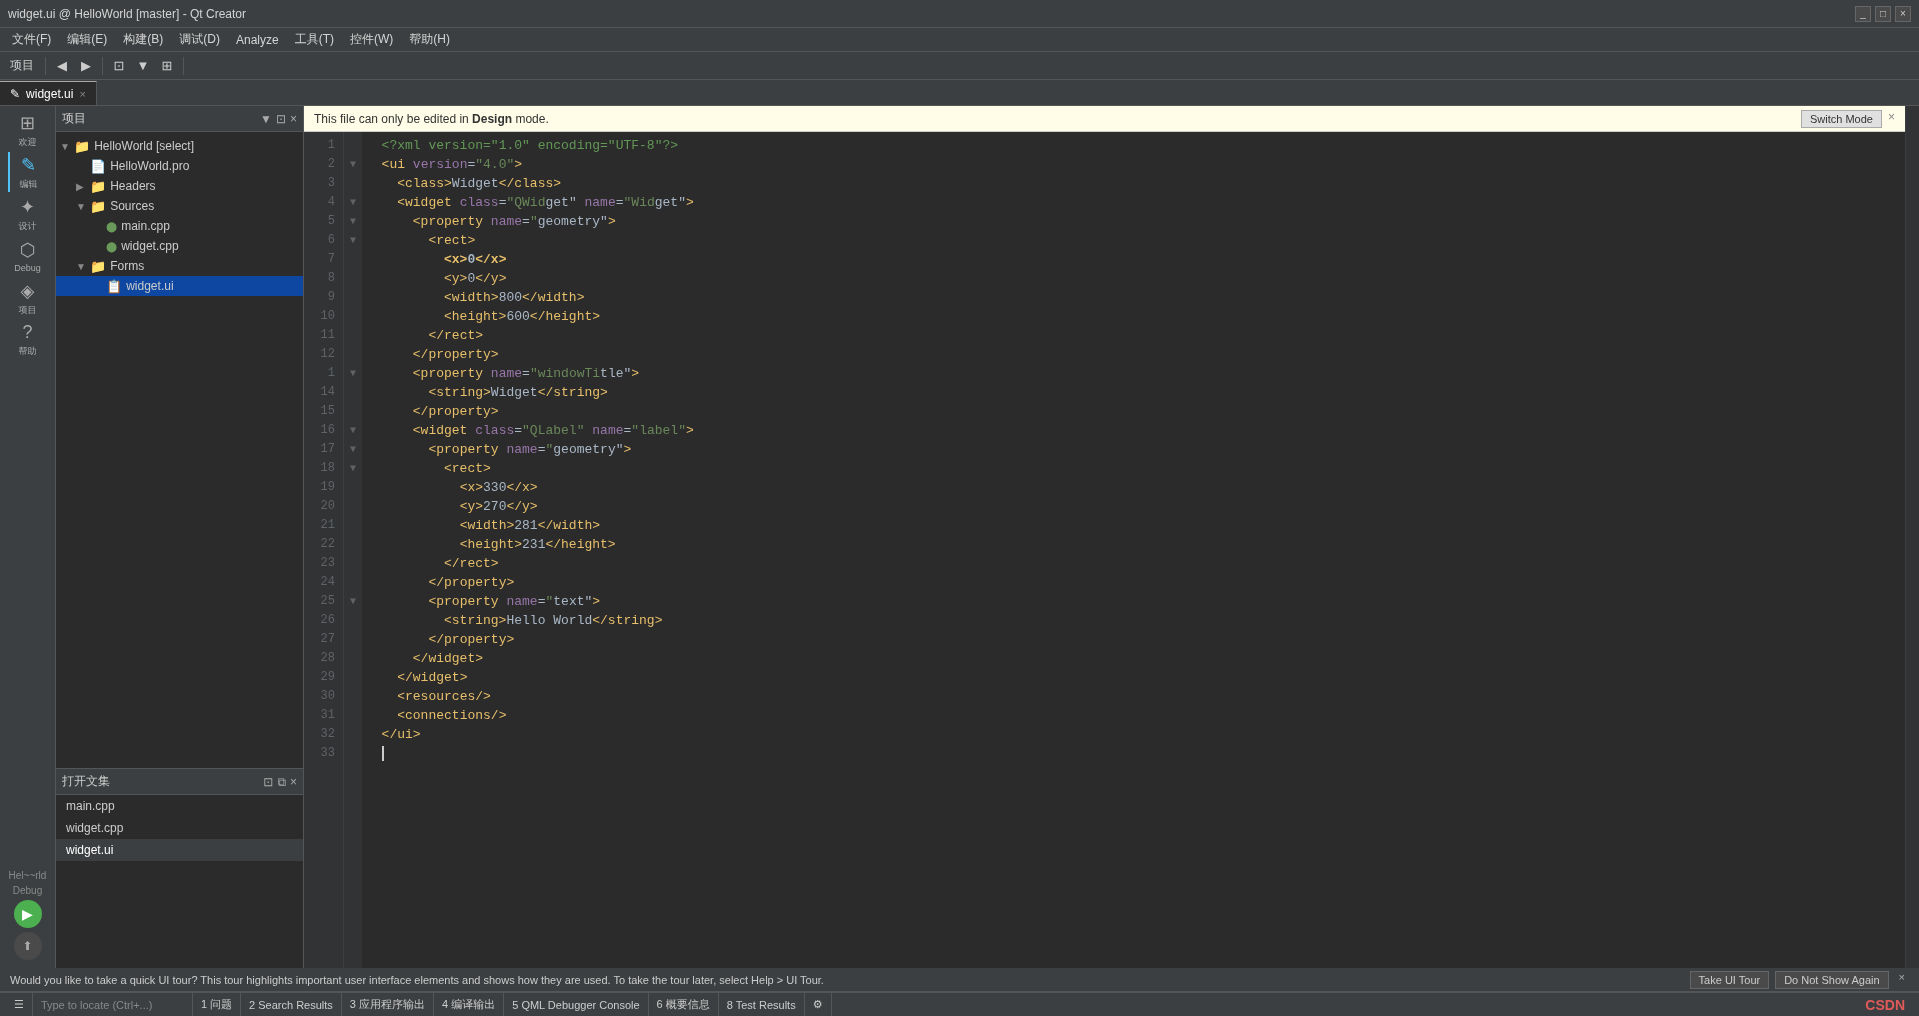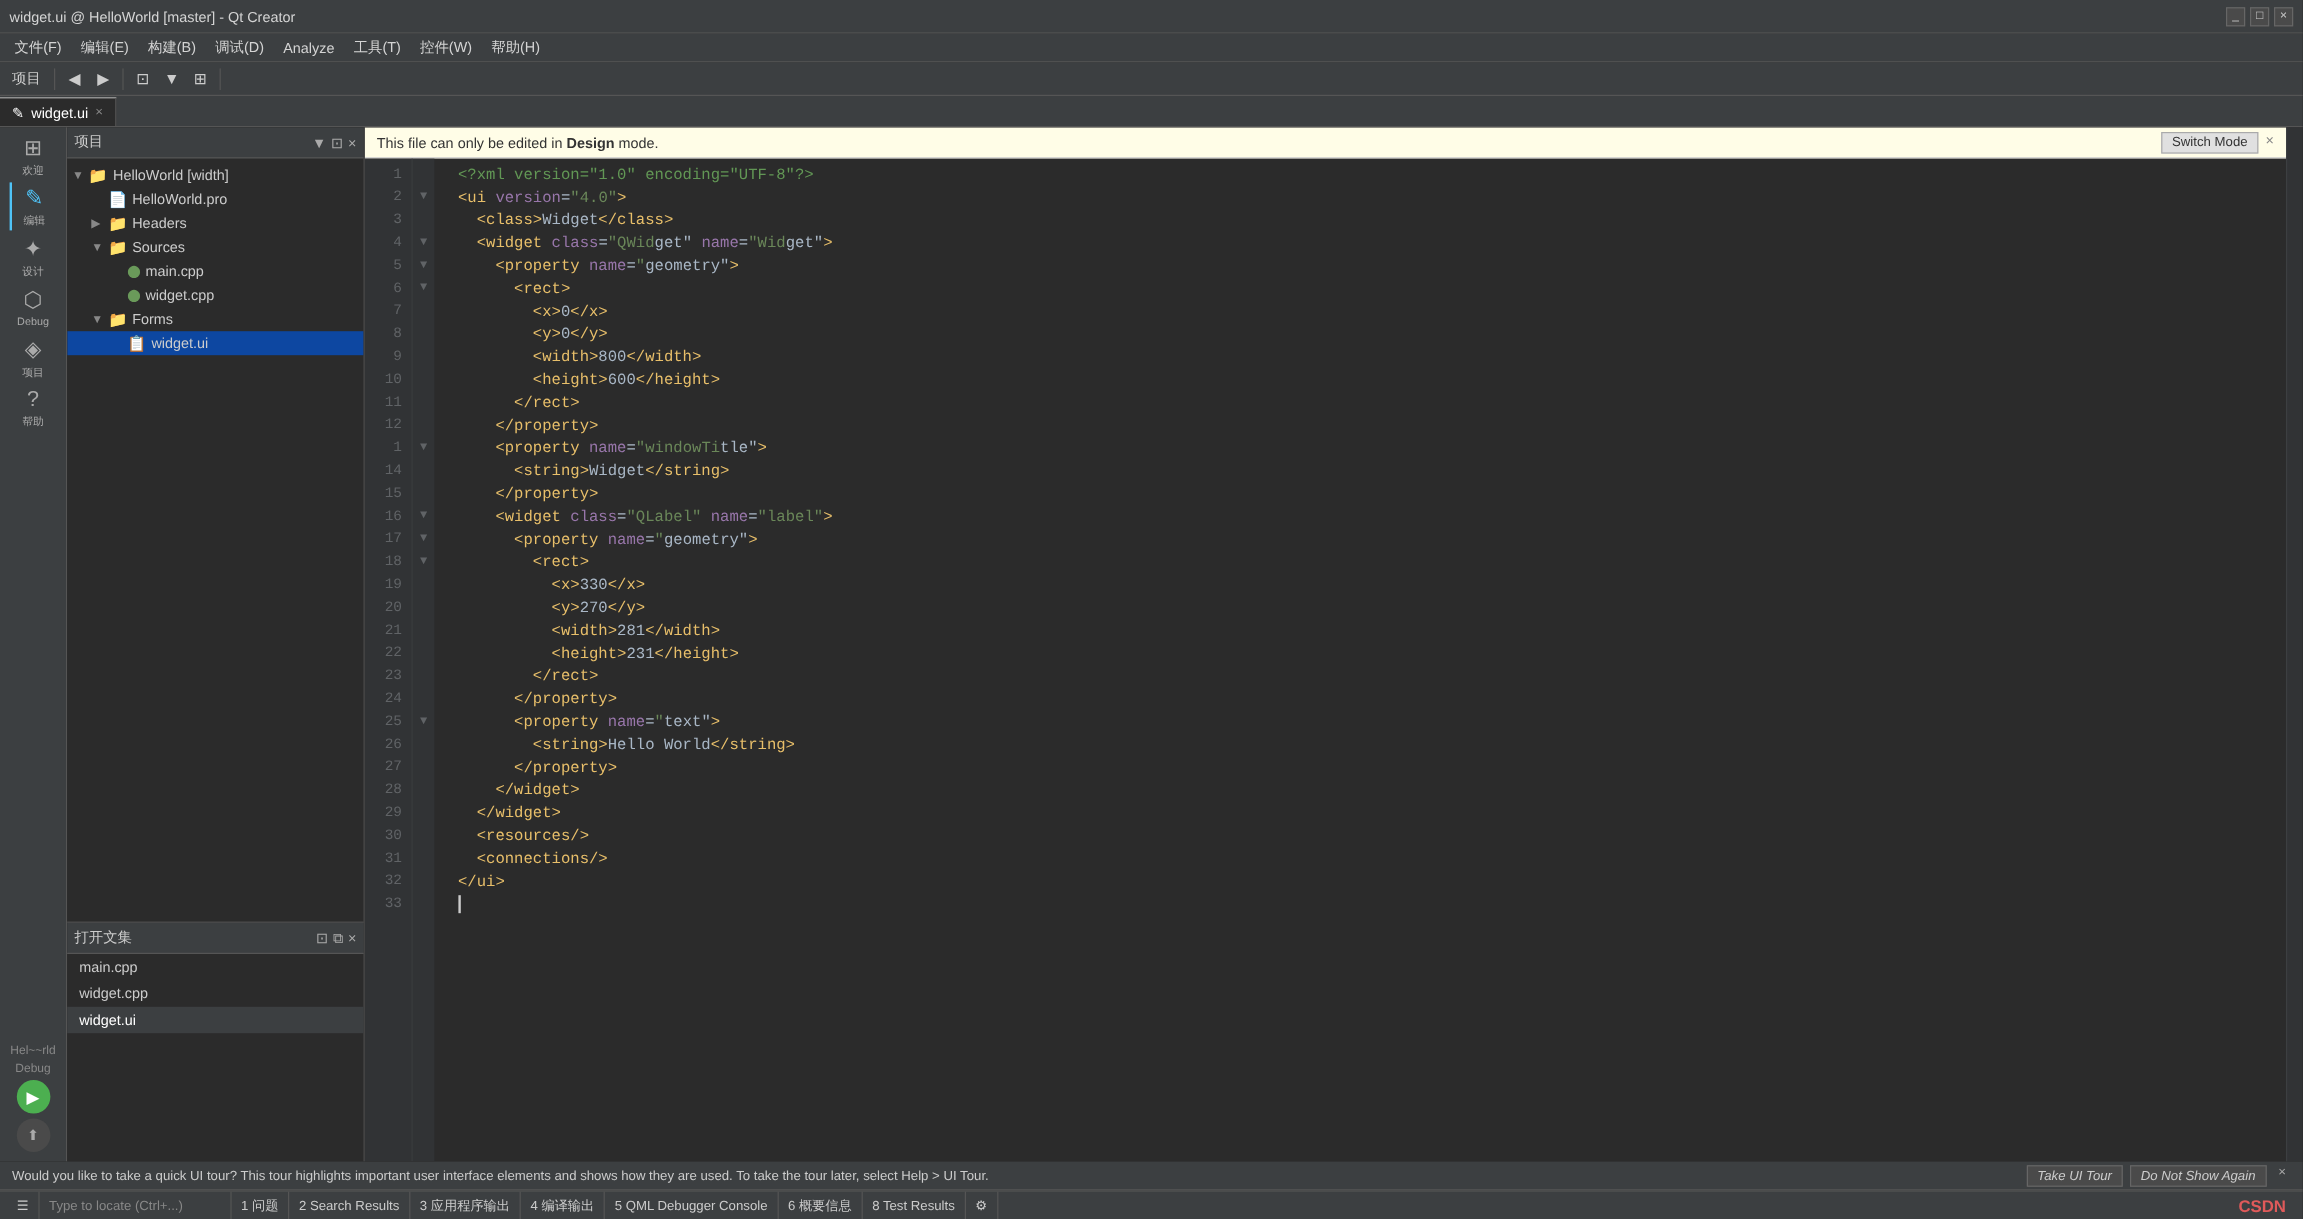--- a/index.html
+++ b/index.html
@@ -306,21 +306,20 @@
       gap: 10px;
     }
     #tour-btns { display: flex; gap: 6px; }
     .tour-btn {
       background: #4a4a4a;
       border: 1px solid #666;
       padding: 2px 8px;
       font-size: 11px;
       color: #ccc;
       cursor: pointer;
-      font-style: italic;
     }
     #status-bar {
       height: 24px;
       background: #3c3f41;
       display: flex;
       align-items: center;
       padding: 0 6px;
       font-size: 11px;
       color: #ccc;
       gap: 0;
@@ -448,21 +447,21 @@
         <span style="cursor:pointer; color:#aaa;">▼</span>
         <span style="cursor:pointer; color:#aaa;">⊡</span>
         <span style="cursor:pointer; color:#aaa;">×</span>
       </div>
     </div>
     <div id="project-tree">
 
       <div class="tree-item" style="padding-left:4px;">
         <span class="tree-arrow fold-arrow">▼</span>
         <span class="tree-icon" style="color:#e6b422;">📁</span>
-        <span class="tree-label">HelloWorld [width]</span>
+        <span class="tree-label">HelloWorld [select]</span>
       </div>
 
       <div class="tree-item" style="padding-left:20px;">
         <span class="tree-arrow"></span>
         <span class="tree-icon" style="color:#6a9a5a;">📄</span>
         <span class="tree-label">HelloWorld.pro</span>
       </div>
 
       <div class="tree-item" style="padding-left:20px;">
         <span class="tree-arrow fold-arrow">▶</span>
@@ -607,21 +606,21 @@
           <div class="fold-marker"></div>
           <div class="fold-marker"></div>
         </div>
       <div id="code-content">
           <div class="code-line"><span style="color:#a9b7c6;">  <span class="xml-decl">&lt;?xml version="1.0" encoding="UTF-8"?&gt;</span></span></div>
           <div class="code-line"><span style="color:#a9b7c6;">  <span class="xml-tag">&lt;ui</span> <span class="xml-attr-name">version</span><span class="xml-equal">=</span><span class="xml-attr-val">"4.0"</span><span class="xml-tag">&gt;</span></span></div>
           <div class="code-line"><span style="color:#a9b7c6;">    <span class="xml-tag">&lt;class&gt;</span>Widget<span class="xml-tag">&lt;/class&gt;</span></span></div>
           <div class="code-line"><span style="color:#a9b7c6;">    <span class="xml-tag">&lt;widget</span> <span class="xml-attr-name">class</span><span class="xml-equal">=</span><span class="xml-attr-val">"QWid</span>get" <span class="xml-attr-name">name</span><span class="xml-equal">=</span><span class="xml-attr-val">"Wid</span>get"<span class="xml-tag">&gt;</span></span></div>
           <div class="code-line"><span style="color:#a9b7c6;">      <span class="xml-tag">&lt;property</span> <span class="xml-attr-name">name</span><span class="xml-equal">=</span><span class="xml-attr-val">"</span>geometry"<span class="xml-tag">&gt;</span></span></div>
           <div class="code-line"><span style="color:#a9b7c6;">        <span class="xml-tag">&lt;rect&gt;</span></span></div>
-          <div class="code-line"><span style="color:#a9b7c6;">          <span class="xml-tag">&lt;x&gt;</span>0<span class="xml-tag">&lt;/x&gt;</span></span></div>
+          <div class="code-line"><span style="color:#a9b7c6;font-weight:bold;">          <span class="xml-tag">&lt;x&gt;</span>0<span class="xml-tag">&lt;/x&gt;</span></span></div>
           <div class="code-line"><span style="color:#a9b7c6;">          <span class="xml-tag">&lt;y&gt;</span>0<span class="xml-tag">&lt;/y&gt;</span></span></div>
           <div class="code-line"><span style="color:#a9b7c6;">          <span class="xml-tag">&lt;width&gt;</span>800<span class="xml-tag">&lt;/width&gt;</span></span></div>
           <div class="code-line"><span style="color:#a9b7c6;">          <span class="xml-tag">&lt;height&gt;</span>600<span class="xml-tag">&lt;/height&gt;</span></span></div>
           <div class="code-line"><span style="color:#a9b7c6;">        <span class="xml-tag">&lt;/rect&gt;</span></span></div>
           <div class="code-line"><span style="color:#a9b7c6;">      <span class="xml-tag">&lt;/property&gt;</span></span></div>
           <div class="code-line"><span style="color:#a9b7c6;">      <span class="xml-tag">&lt;property</span> <span class="xml-attr-name">name</span><span class="xml-equal">=</span><span class="xml-attr-val">"windowTi</span>tle"<span class="xml-tag">&gt;</span></span></div>
           <div class="code-line"><span style="color:#a9b7c6;">        <span class="xml-tag">&lt;string&gt;</span>Widget<span class="xml-tag">&lt;/string&gt;</span></span></div>
           <div class="code-line"><span style="color:#a9b7c6;">      <span class="xml-tag">&lt;/property&gt;</span></span></div>
           <div class="code-line"><span style="color:#a9b7c6;">      <span class="xml-tag">&lt;widget</span> <span class="xml-attr-name">class</span><span class="xml-equal">=</span><span class="xml-attr-val">"QLabel"</span> <span class="xml-attr-name">name</span><span class="xml-equal">=</span><span class="xml-attr-val">"label"</span><span class="xml-tag">&gt;</span></span></div>
           <div class="code-line"><span style="color:#a9b7c6;">        <span class="xml-tag">&lt;property</span> <span class="xml-attr-name">name</span><span class="xml-equal">=</span><span class="xml-attr-val">"</span>geometry"<span class="xml-tag">&gt;</span></span></div>

